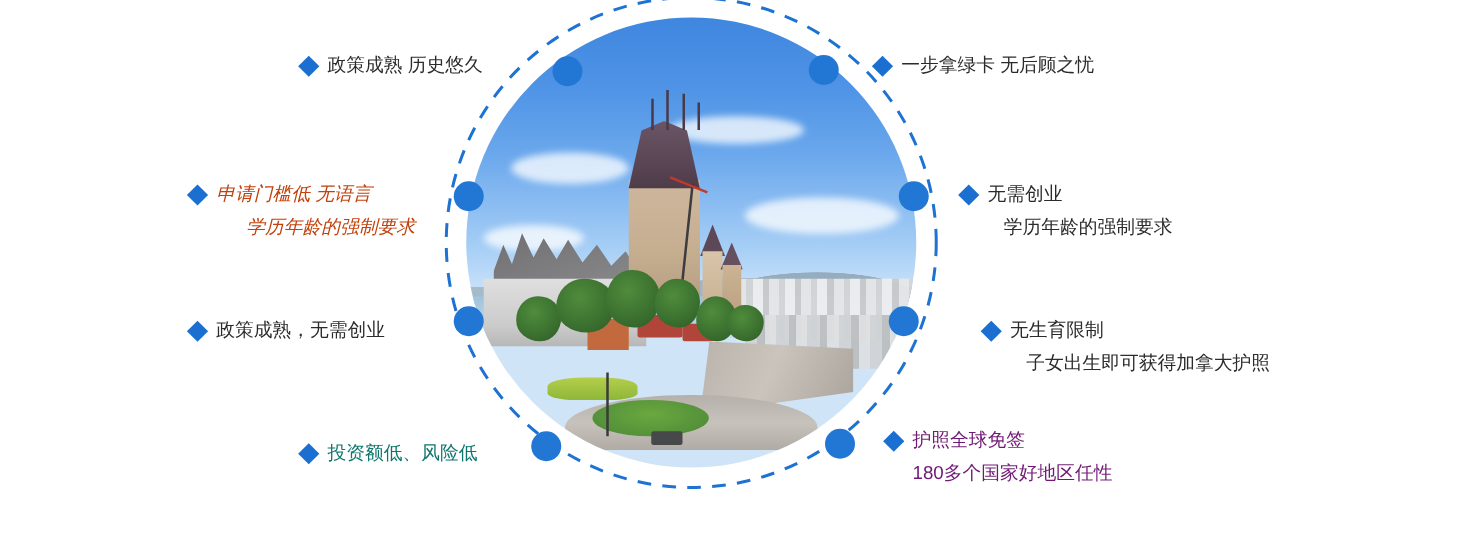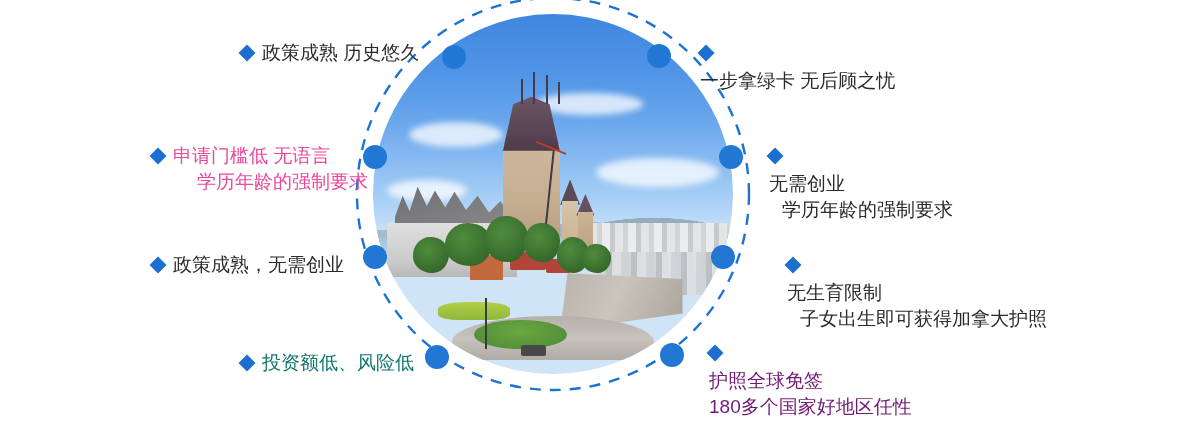--- a/index.html
+++ b/index.html
@@ -288,25 +288,25 @@
     background: #2277d4;
   }
 
   
   .label {
     position: absolute;
     display: flex;
     align-items: flex-start;
     gap: 9px;
     color: #2b2b2b;
-    font-size: 19px;
+    font-size: 15px;
     line-height: 26px;
     white-space: nowrap;
   }
-  .label.right { flex-direction: column; }
+  .label.right { flex-direction: row; }
   .label .lines { display: block; }
 
   .diamond {
     flex: 0 0 auto;
     width: 12px;
     height: 12px;
     background: #1a6fd0;
     transform: rotate(45deg);
     margin-top: 7px;
   }
@@ -400,21 +400,21 @@
   </div>
 
   <div class="label right" id="label-2" style="color: rgb(43, 43, 43);">
     <span class="diamond" style="background: rgb(26, 111, 208);"></span>
     <span class="lines">
       <span class="label-l1">一步拿绿卡  无后顾之忧</span>
 
     </span>
   </div>
 
-  <div class="label" id="label-3" style="color: #ec4899;">
+  <div class="label" id="label-3" style="color: #c2410c; font-style: italic;">
     <span class="diamond" style="background: rgb(26, 111, 208);"></span>
     <span class="lines">
       <span class="label-l1">申请门槛低 无语言</span>
       <span class="label-l2">学历年龄的强制要求</span>
     </span>
   </div>
 
   <div class="label right" id="label-4" style="color: rgb(43, 43, 43);">
     <span class="diamond" style="background: rgb(26, 111, 208);"></span>
     <span class="lines">

